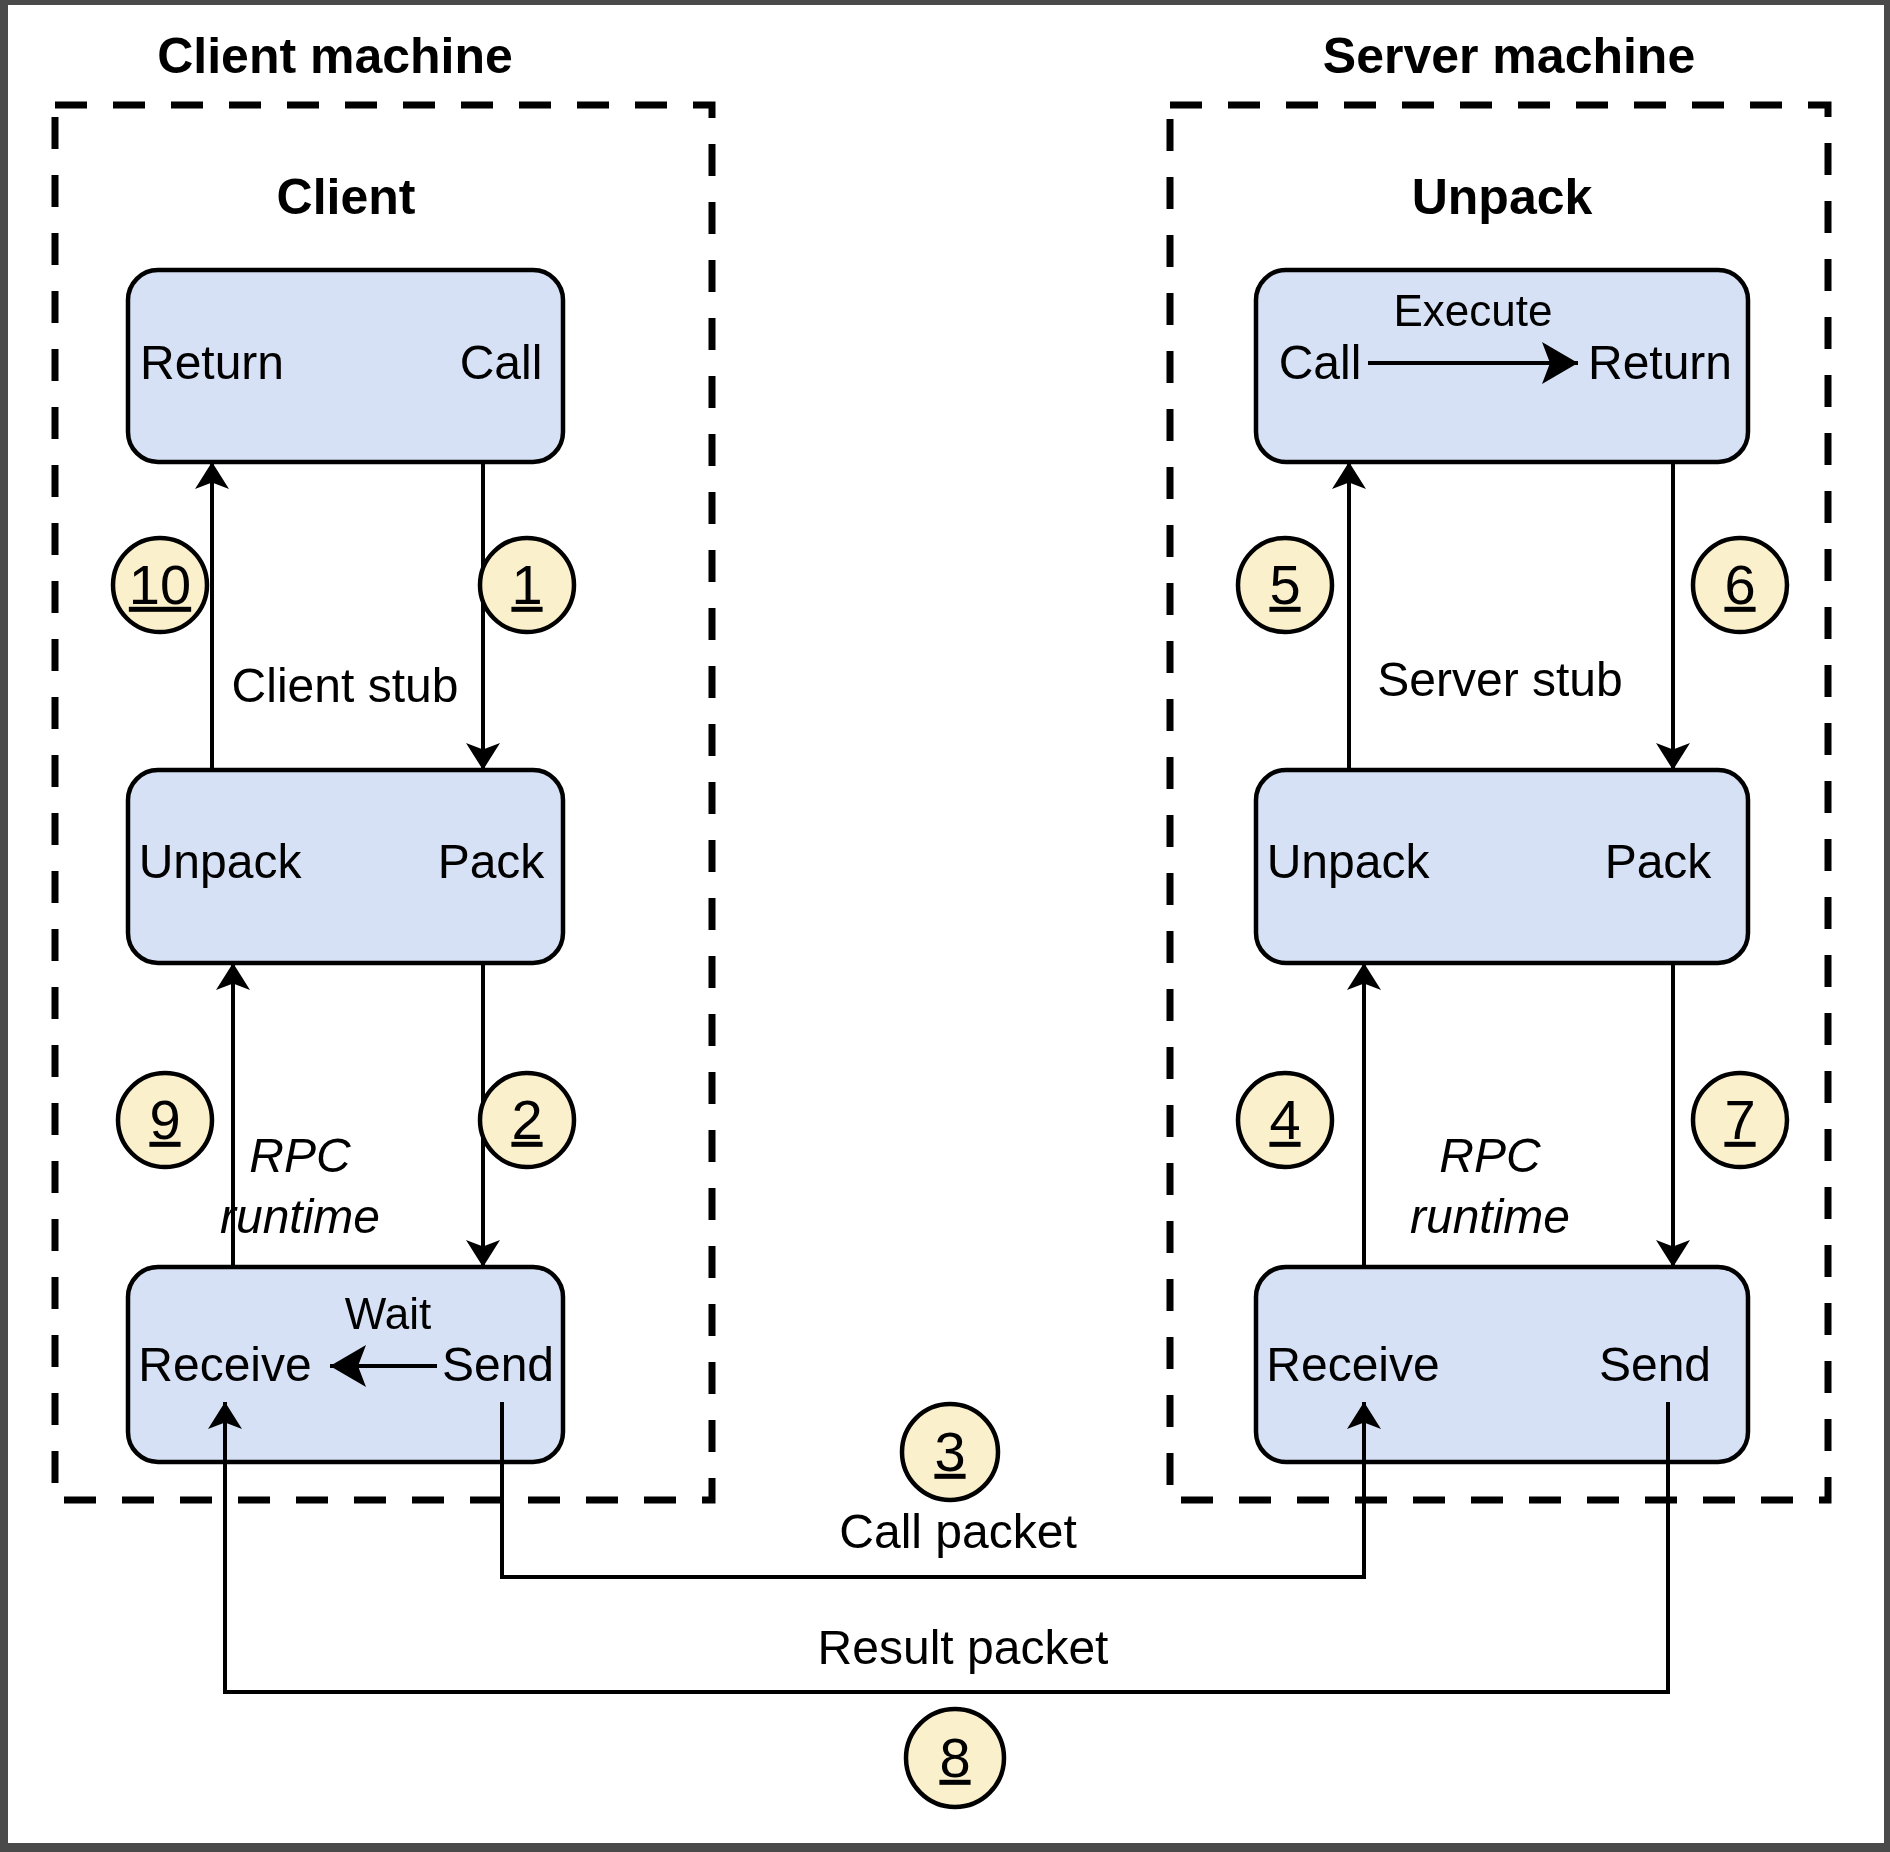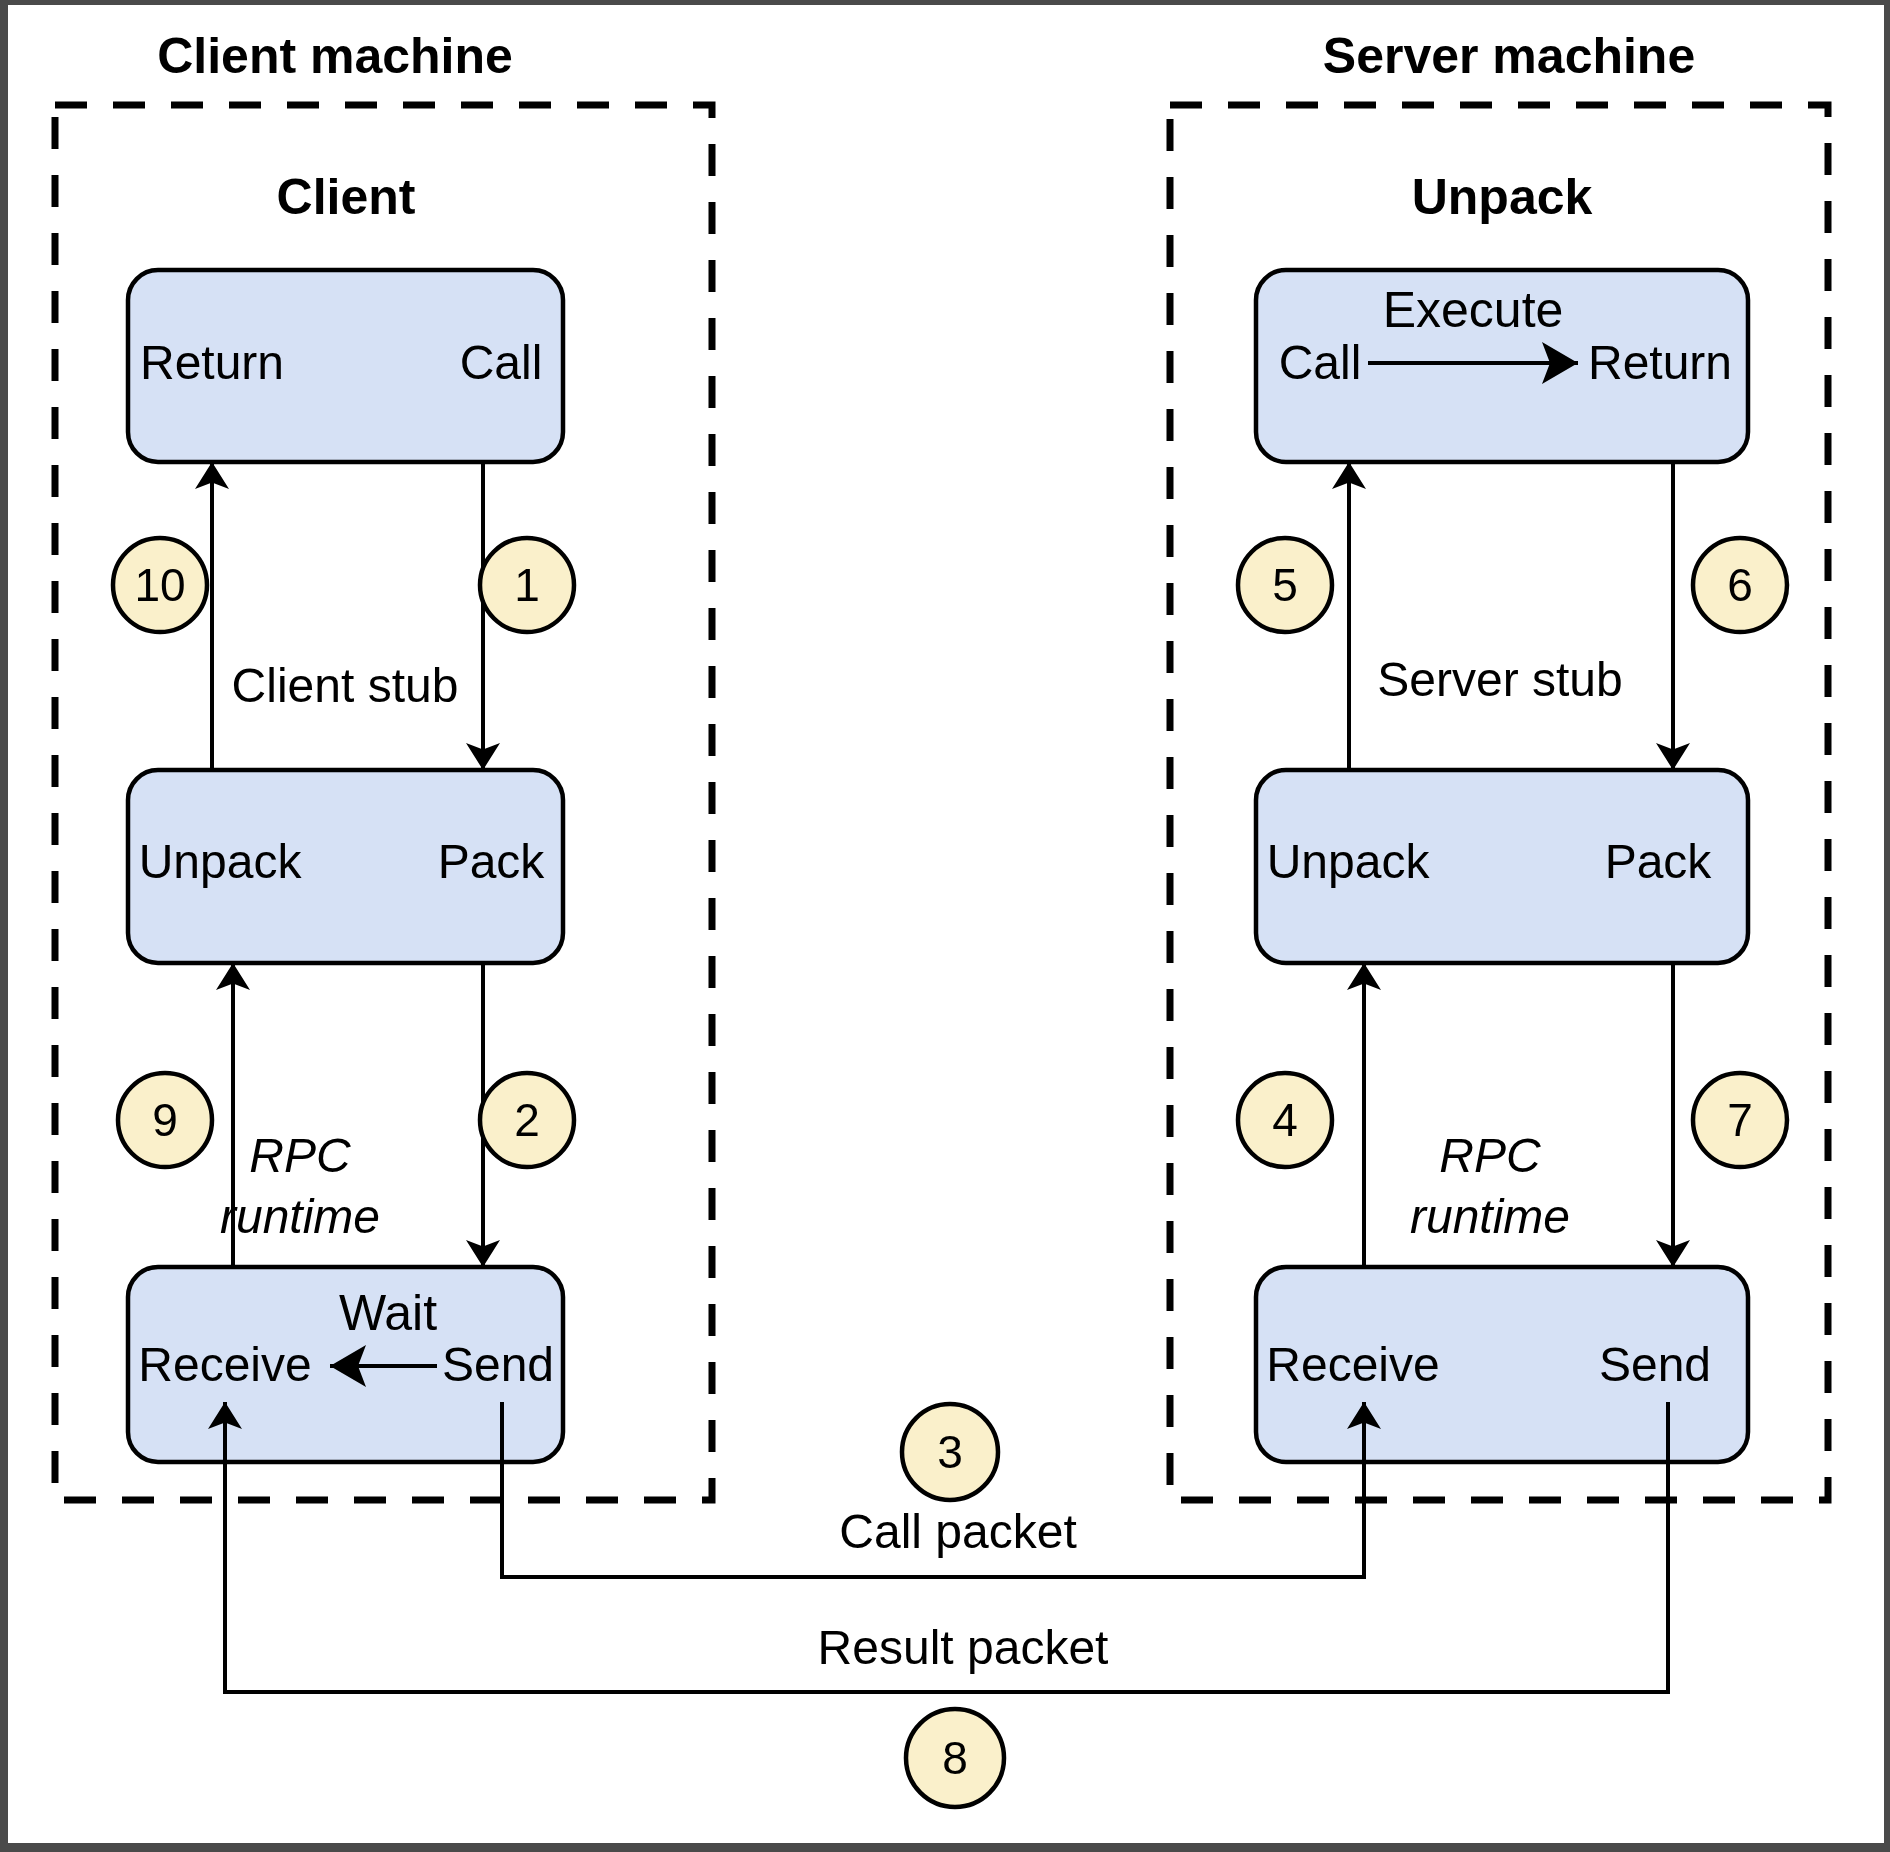--- a/index.html
+++ b/index.html
@@ -31,22 +31,22 @@
   .flow{stroke:var(--line-color);stroke-width:4;fill:none;}
   .stepcircle{fill:var(--circle-fill);stroke:var(--line-color);stroke-width:4.5;}
   .arrhead{fill:var(--line-color);}
   .lbl{
     position:absolute;z-index:3;
     transform:translate(-50%,-50%);
     white-space:nowrap;
     color:#000;font-size:48px;line-height:1.15;
   }
   .lbl.bold{font-weight:bold;font-size:50px;}
-  .lbl.small{font-size:50px;text-align:right;}
-  .lbl.stepnum{font-size:46px;}
+  .lbl.small{font-size:44px;text-align:right;}
+  .lbl.stepnum{font-size:56px;text-decoration:underline;}
   .lbl.wrap{white-space:normal;width:250px;text-align:center;line-height:1.28;font-style:italic;}
 </style>
 </head>
 <body>
 
 <div class="stage">
 
   <svg class="diagram" width="1890" height="1852" viewBox="0 0 1890 1852">
     <defs>
       <marker id="arr" markerUnits="userSpaceOnUse" markerWidth="36" markerHeight="38" refX="27" refY="17" orient="auto">

